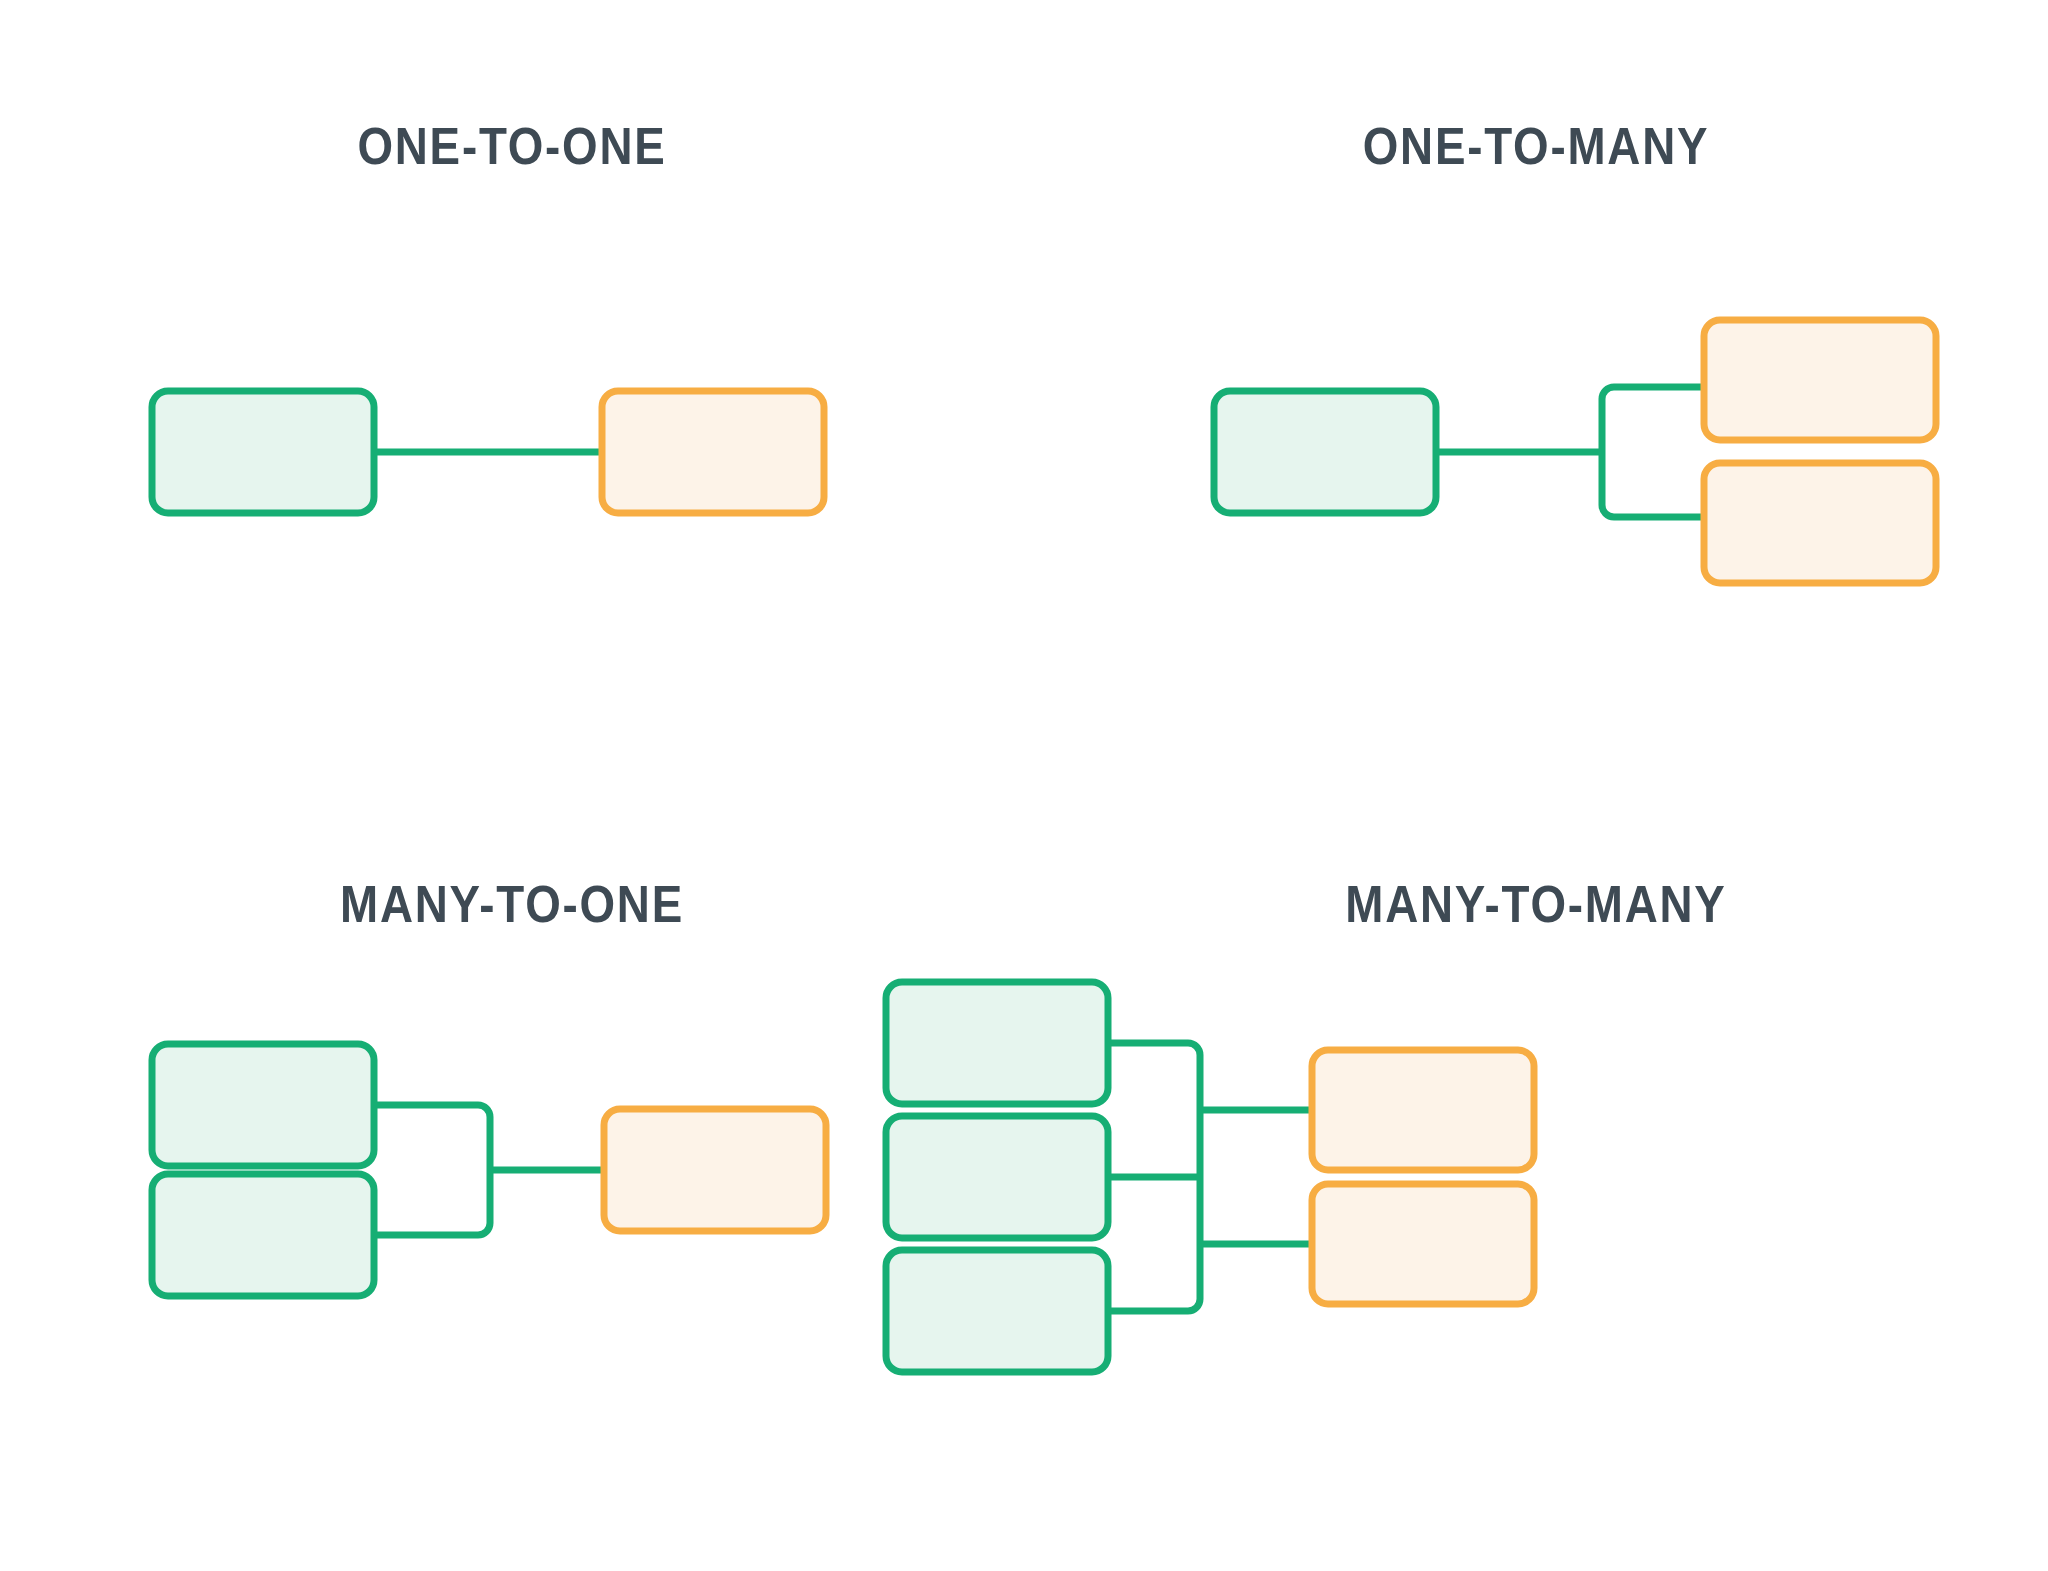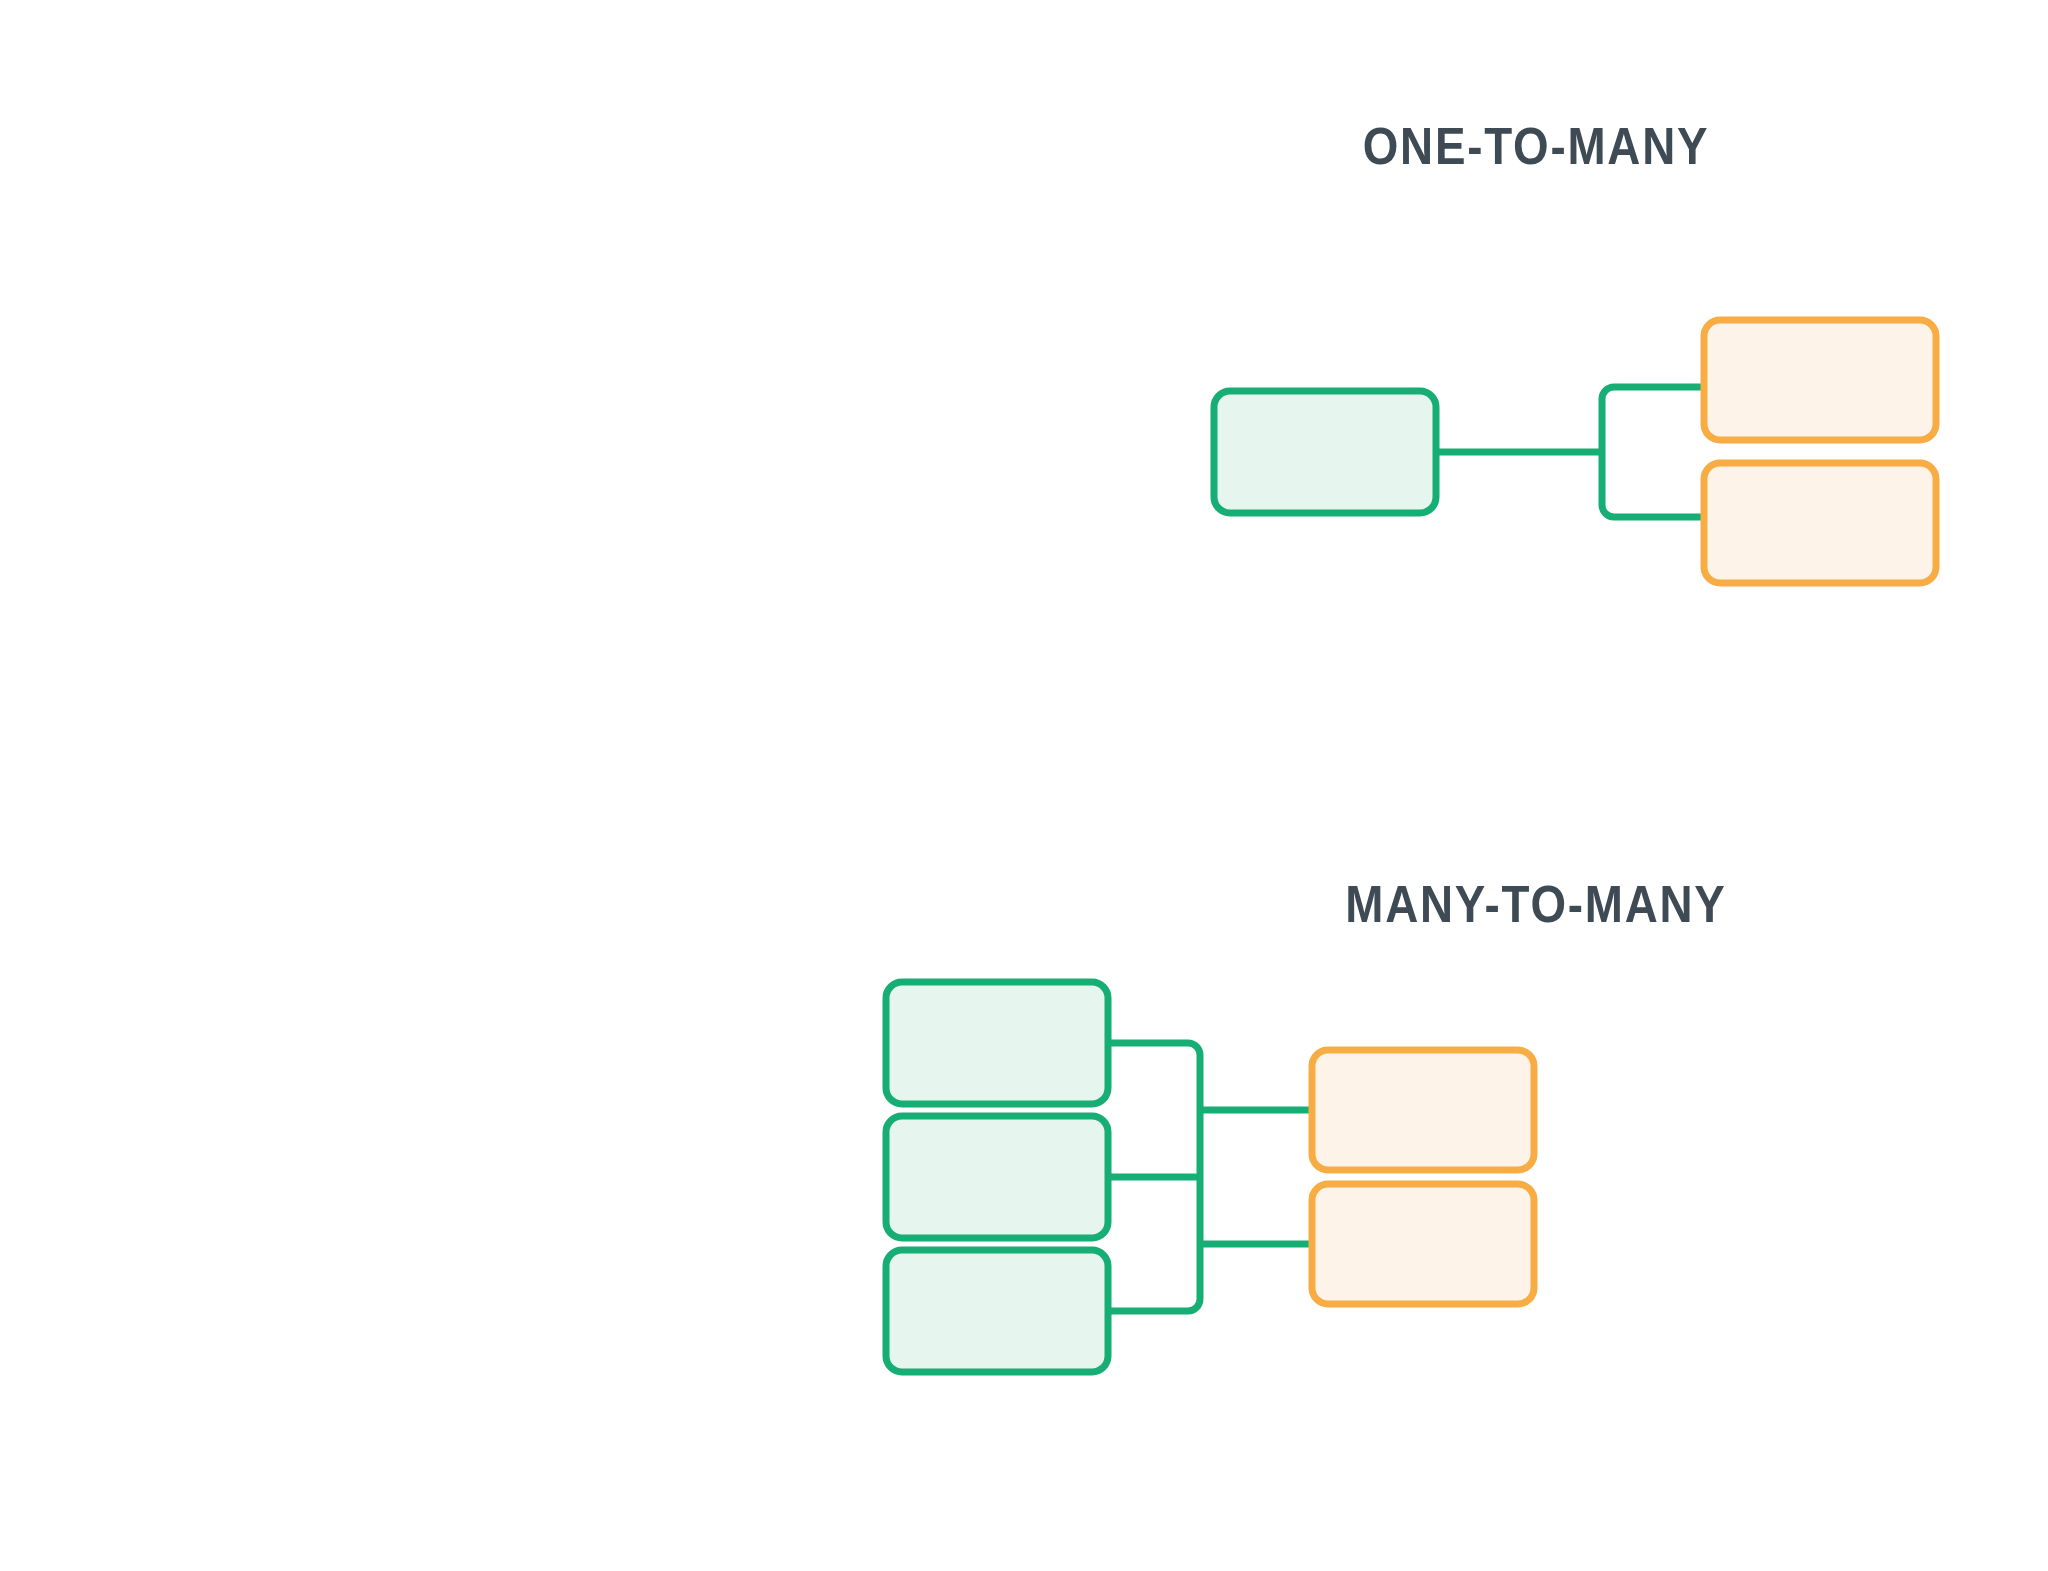--- a/index.html
+++ b/index.html
@@ -40,36 +40,62 @@
     top: 0;
     left: 0;
   }
   svg { display: block; overflow: visible; }
 </style>
 </head>
 <body>
 
 <div class="canvas">
 
+  <div class="panel" style="left:0px; top:0px; width:1024px; height:786px;">
+    <div class="panel-title" style="top: 116px; color: rgb(62, 74, 84);">ONE-TO-ONE</div>
+
+    <svg class="panel-figure" width="1024" height="786" viewBox="0 0 1024 786">
+
+      <path d="M 374 452 L 602 452" fill="none" stroke="#16AE74" stroke-width="7" stroke-linecap="butt" stroke-linejoin="round"></path>
+
+      <rect x="152" y="391" width="222" height="122" rx="16" ry="16" fill="#E6F5EE" stroke="#16AE74" stroke-width="7"></rect>
+
+      <rect x="602" y="391" width="222" height="122" rx="16" ry="16" fill="#FDF3E8" stroke="#F7AD43" stroke-width="7"></rect>
+    </svg>
+  </div>
 
   <div class="panel" style="left:1024px; top:0px; width:1024px; height:786px;text-decoration:underline;">
     <div class="panel-title" style="top: 116px; color: rgb(62, 74, 84);">ONE-TO-MANY</div>
 
     <svg class="panel-figure" width="1024" height="786" viewBox="0 0 1024 786">
 
       <path d="M 412 452 L 578 452" fill="none" stroke="#16AE74" stroke-width="7" stroke-linecap="butt"></path>
       <path d="M 680 387 L 590 387 A 12 12 0 0 0 578 399 L 578 505 A 12 12 0 0 0 590 517 L 680 517" fill="none" stroke="#16AE74" stroke-width="7" stroke-linecap="butt" stroke-linejoin="round"></path>
 
       <rect x="190" y="391" width="222" height="122" rx="16" ry="16" fill="#E6F5EE" stroke="#16AE74" stroke-width="7"></rect>
 
       <rect x="680" y="320" width="232" height="120" rx="16" ry="16" fill="#FDF3E8" stroke="#F7AD43" stroke-width="7"></rect>
       <rect x="680" y="463" width="232" height="120" rx="16" ry="16" fill="#FDF3E8" stroke="#F7AD43" stroke-width="7"></rect>
     </svg>
   </div>
 
+  <div class="panel" style="left:0px; top:786px; width:1024px; height:785px;">
+    <div class="panel-title" style="top: 88px; color: rgb(62, 74, 84);">MANY-TO-ONE</div>
+
+    <svg class="panel-figure" width="1024" height="785" viewBox="0 0 1024 785">
+
+      <path d="M 374 319 L 478 319 A 12 12 0 0 1 490 331 L 490 437 A 12 12 0 0 1 478 449 L 374 449" fill="none" stroke="#16AE74" stroke-width="7" stroke-linecap="butt" stroke-linejoin="round"></path>
+      <path d="M 490 384 L 604 384" fill="none" stroke="#16AE74" stroke-width="7" stroke-linecap="butt"></path>
+
+      <rect x="152" y="258" width="222" height="122" rx="16" ry="16" fill="#E6F5EE" stroke="#16AE74" stroke-width="7"></rect>
+      <rect x="152" y="388" width="222" height="122" rx="16" ry="16" fill="#E6F5EE" stroke="#16AE74" stroke-width="7"></rect>
+
+      <rect x="604" y="323" width="222" height="122" rx="16" ry="16" fill="#FDF3E8" stroke="#F7AD43" stroke-width="7"></rect>
+    </svg>
+  </div>
 
   <div class="panel" style="left:1024px; top:786px; width:1024px; height:785px;">
     <div class="panel-title" style="top: 88px; color: rgb(62, 74, 84);">MANY-TO-MANY</div>
 
     <svg class="panel-figure" width="1024" height="785" viewBox="0 0 1024 785">
 
       <path d="M 84 257 L 164 257 A 12 12 0 0 1 176 269 L 176 513 A 12 12 0 0 1 164 525 L 84 525" fill="none" stroke="#16AE74" stroke-width="7" stroke-linecap="butt" stroke-linejoin="round"></path>
       <path d="M 84 391 L 176 391" fill="none" stroke="#16AE74" stroke-width="7" stroke-linecap="butt"></path>
 
       <path d="M 176 324 L 288 324" fill="none" stroke="#16AE74" stroke-width="7" stroke-linecap="butt"></path>

